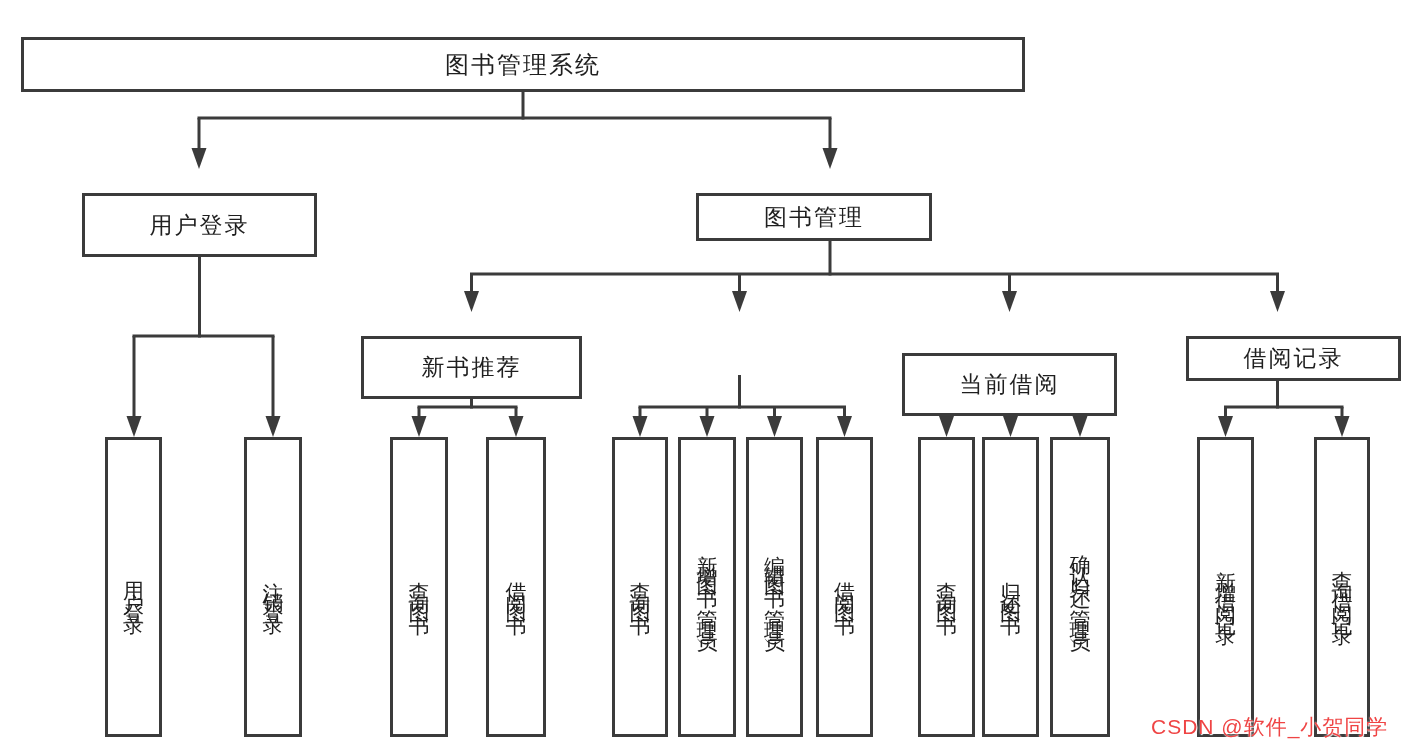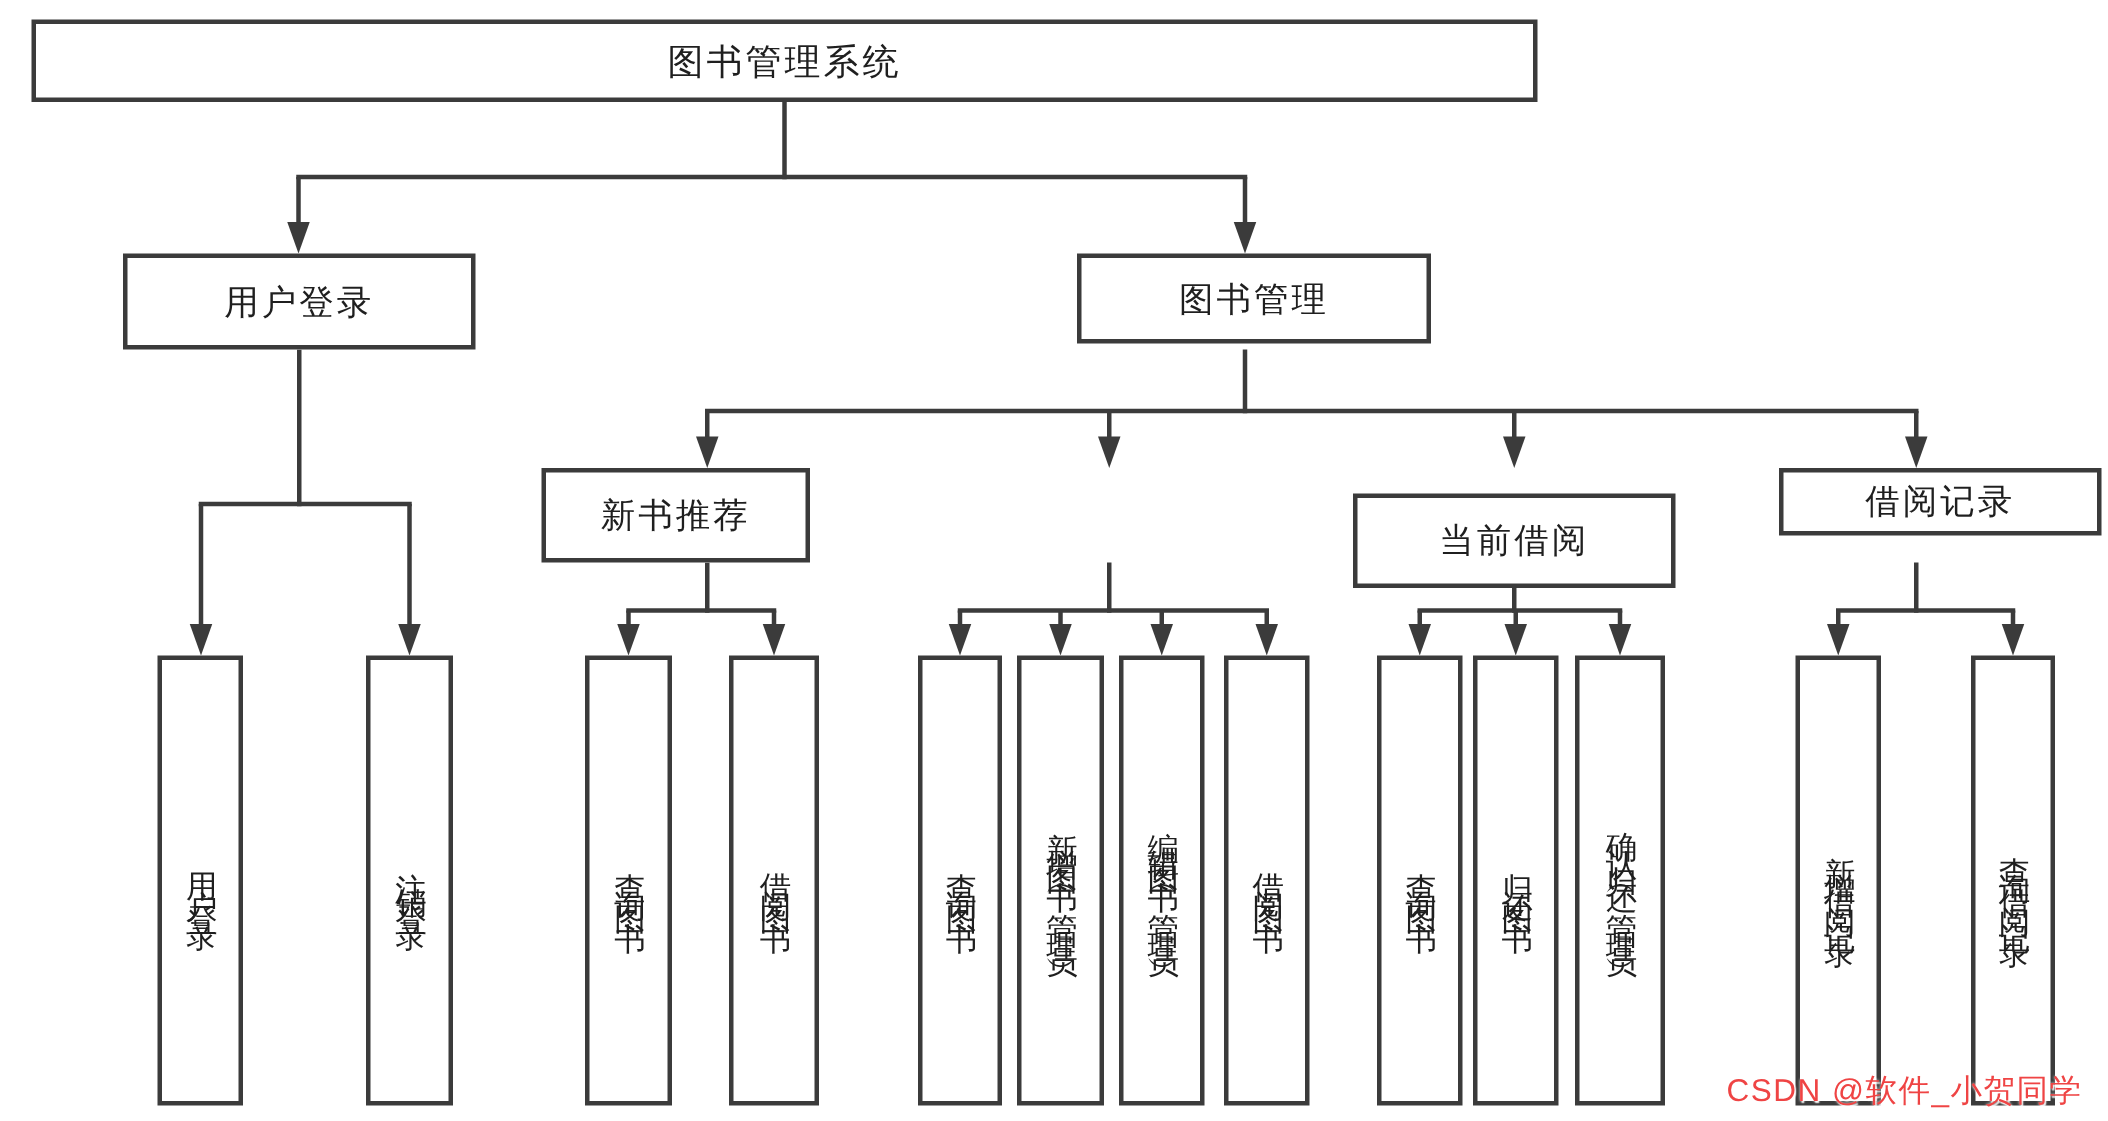--- a/index.html
+++ b/index.html
@@ -23,20 +23,21 @@
     box-sizing: border-box;
     border: 3px solid #3b3b3b;
     background: #ffffff;
     display: flex;
     align-items: center;
     justify-content: center;
     font-size: 23px;
     color: #1f1f1f;
     letter-spacing: 2px;
     white-space: nowrap;
+    margin-top: 24px;
   }
   .vbox {
     position: absolute;
     box-sizing: border-box;
     border: 3px solid #3b3b3b;
     background: #ffffff;
     display: flex;
     align-items: center;
     justify-content: center;
     writing-mode: vertical-rl;
@@ -140,25 +141,25 @@
     </g>
   </svg>
 
   <div class="hbox" style="left:21px; top:13px; width:1004px; height:55px; font-size:24px;">
     <span>图书管理系统</span>
   </div>
 
   <div class="hbox" style="left:82px; top:169px; width:235px; height:64px;">
     <span>用户登录</span>
   </div>
-  <div class="hbox" style="left:718px; top:169px; width:236px; height:60px;">
+  <div class="hbox" style="left:696px; top:169px; width:236px; height:48px;">
     <span>图书管理</span>
   </div>
 
-  <div class="hbox" style="left:361px; top:312px; width:179px; height:63px;">
+  <div class="hbox" style="left:361px; top:312px; width:221px; height:63px;">
     <span>新书推荐</span>
   </div>
   <div class="hbox" style="left:902px; top:329px; width:215px; height:63px;">
     <span>当前借阅</span>
   </div>
   <div class="hbox" style="left:1186px; top:312px; width:215px; height:45px;">
     <span>借阅记录</span>
   </div>
 
   <div class="vbox" style="left:105px; width:57px;">

